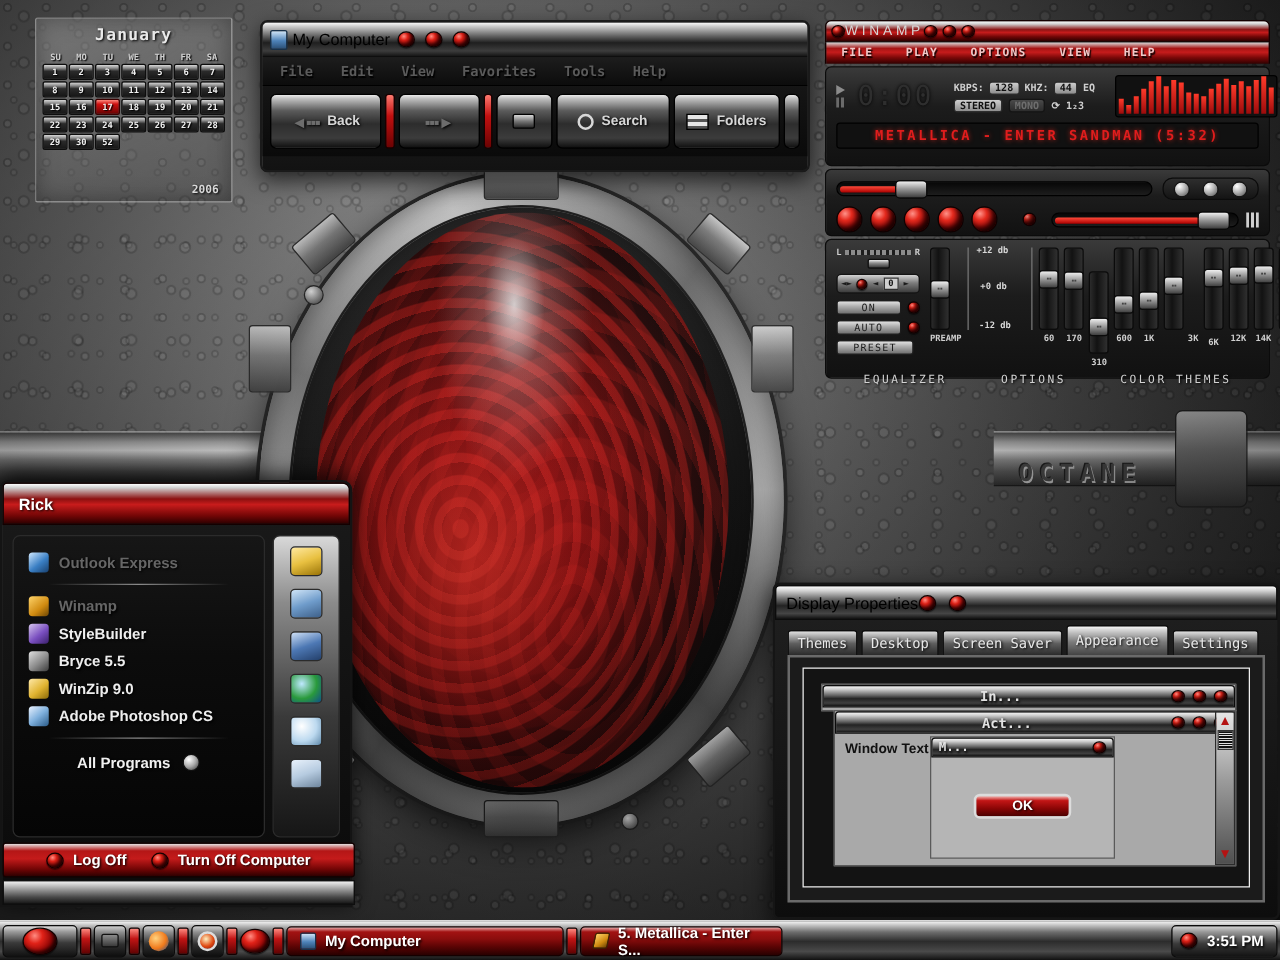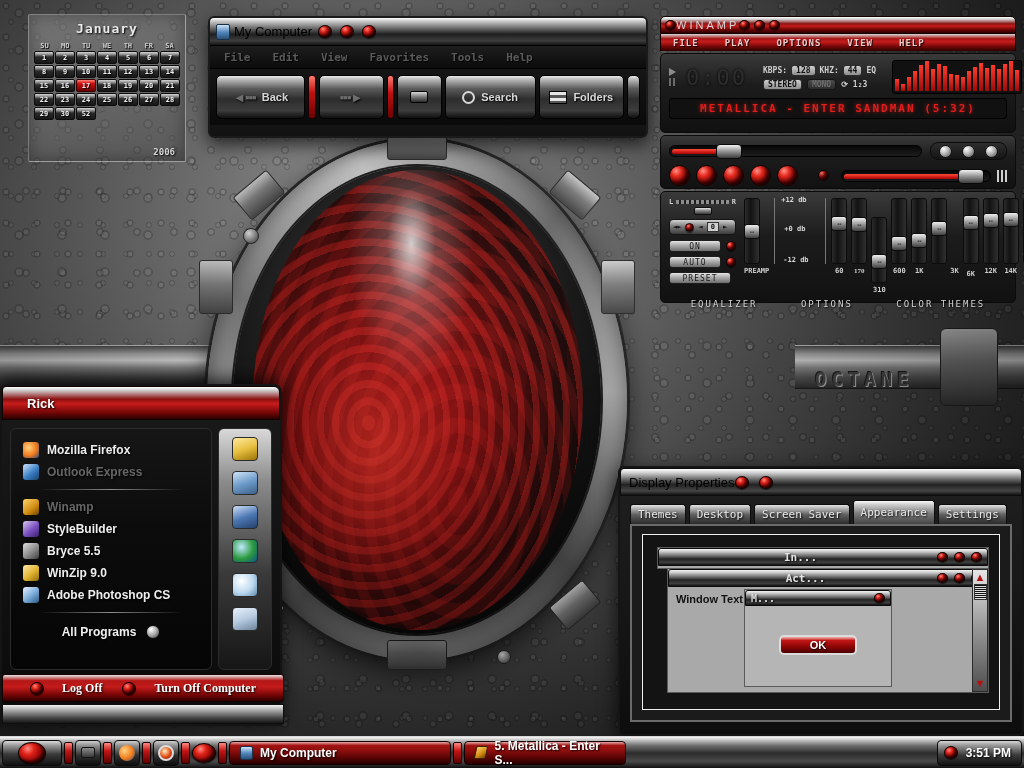--- a/index.html
+++ b/index.html
@@ -200,21 +200,21 @@
   .eq-db { color:#d8d8d8; font-size:7px; font-family:"DejaVu Sans Mono", monospace; font-weight:bold; }
   #wa-footer { display:flex; justify-content:space-around; align-items:center; height:20px;
     color:#d2d2d2; font-size:9px; font-family:"DejaVu Sans Mono", monospace; letter-spacing:2px;
     text-shadow:1px 1px 2px #000; }
 
   
   #startmenu { left:0px; top:384px; width:282px; height:342px;
     background:linear-gradient(180deg,#1a1a1a,#0a0a0a);
     border:2px solid #141414; border-radius:6px 8px 0 0;
     box-shadow:0 -4px 18px rgba(0,0,0,.8); }
-  #sm-header { height:34px; display:flex; align-items:center; padding:0 24px;
+  #sm-header { height:34px; display:flex; align-items:center; padding:0 12px;
     background:linear-gradient(180deg,#ffffff 0%,#d0d0d0 10%,#8c1010 38%,#c81c1c 52%,#730606 80%,#2b0000 100%);
     border-radius:4px 6px 0 0; border:1px solid #130000; }
   #sm-header .user { color:#fff; font-size:13px; font-weight:bold; text-shadow:1px 1px 2px #000; }
   #sm-body { display:flex; gap:6px; padding:8px 8px 0 8px; height:250px; }
   #sm-left { flex:1; border-radius:6px; padding:10px 6px;
     background:linear-gradient(180deg,#161616,#0c0c0c 40%,#050505);
     border:1px solid #2b2b2b; }
   #sm-right { width:54px; border-radius:6px; padding:8px 0;
     background:linear-gradient(180deg,#d9d9d9 0%,#8b8b8b 22%,#3a3a3a 60%,#161616 100%);
     border:1px solid #2b2b2b; display:flex; flex-direction:column; align-items:center; gap:10px; }
@@ -222,21 +222,21 @@
   .sm-item .lbl { color:#eee; font-size:12px; font-weight:bold; text-shadow:1px 1px 2px #000; }
   .sm-item.dim .lbl { color:#666; }
   .sm-ico { width:16px; height:16px; border-radius:3px; flex:0 0 auto; }
   .sm-div { height:1px; margin:6px 22px; background:linear-gradient(90deg,transparent,#8a8a8a,transparent); }
   #sm-all { display:flex; align-items:center; justify-content:center; gap:10px; margin-top:12px;
     color:#f0f0f0; font-size:12px; font-weight:bold; text-shadow:1px 1px 2px #000; }
   #sm-footer { position:absolute; left:0; bottom:22px; width:282px; height:28px; display:flex;
     align-items:center; justify-content:center; gap:20px;
     background:linear-gradient(180deg,#e6e6e6 0%,#b41616 22%,#c41b1b 46%,#720505 78%,#2c0000 100%);
     border:1px solid #140000; border-radius:3px; }
-  #sm-footer .fitem { display:flex; align-items:center; gap:18px; color:#fff; font-size:12px; font-weight:bold; text-shadow:1px 1px 2px #000;font-family:Liberation Serif, serif; }
+  #sm-footer .fitem { display:flex; align-items:center; gap:7px; color:#fff; font-size:12px; font-weight:bold; text-shadow:1px 1px 2px #000; }
   #sm-base { position:absolute; left:0; bottom:0; width:282px; height:20px;
     background:linear-gradient(180deg,#f3f3f3 0%,#a8a8a8 30%,#4a4a4a 70%,#151515 100%); border:1px solid #0e0e0e; }
 
   
   #dispprops { left:618px; top:466px; width:406px; height:270px;
     background:linear-gradient(180deg,#202020,#0d0d0d);
     border:2px solid #151515; border-radius:6px;
     box-shadow:0 6px 20px rgba(0,0,0,.75); }
   #dp-title { height:28px; display:flex; align-items:center; padding:0 8px;
     background:linear-gradient(180deg,#fdfdfd 0%,#d2d2d2 14%,#676767 40%,#222 60%,#454545 84%,#121212 100%);
@@ -549,21 +549,21 @@
             <div style="text-align: center;">
               <div class="eq-slot">
                 <div class="eq-thumb" style="top: 17.08px;">▪▪</div>
               </div>
               <div class="eq-label" style="margin-top: 3px;">60</div>
             </div>
             <div style="text-align: center;">
               <div class="eq-slot">
                 <div class="eq-thumb" style="top: 18.4px;">▪▪</div>
               </div>
-              <div class="eq-label" style="margin-top: 3px; font-family: Liberation Serif, serif;">170</div>
+              <div class="eq-label" style="margin-top: 3px;">170</div>
             </div>
             <div style="text-align: center; margin-top: 19px;">
               <div class="eq-slot">
                 <div class="eq-thumb" style="top: 35.56px;">▪▪</div>
               </div>
               <div class="eq-label" style="margin-top: 3px;">310</div>
             </div>
             <div style="text-align: center;">
               <div class="eq-slot">
                 <div class="eq-thumb" style="top: 36.88px;">▪▪</div>
@@ -616,24 +616,20 @@
       </div>
   </div>
 </div>
 
 <div class="win" id="startmenu">
   <div id="sm-header">
     <span class="user">Rick</span>
   </div>
   <div id="sm-body">
     <div id="sm-left">
-        <div class="sm-item">
-          <span class="sm-ico" style="background: radial-gradient(circle at 35% 35%, rgb(255, 210, 127), rgb(240, 122, 28) 55%, rgb(26, 75, 140));"></span>
-          <span class="lbl">Mozilla Firefox</span>
-        </div>
         <div class="sm-item dim">
           <span class="sm-ico" style="background: linear-gradient(140deg, rgb(207, 232, 255), rgb(58, 127, 196) 55%, rgb(24, 64, 110));"></span>
           <span class="lbl">Outlook Express</span>
         </div>
         <div class="sm-div"></div>
         <div class="sm-item dim">
           <span class="sm-ico" style="background: linear-gradient(140deg, rgb(255, 212, 106), rgb(208, 138, 16) 60%, rgb(107, 69, 4));"></span>
           <span class="lbl">Winamp</span>
         </div>
         <div class="sm-item">

